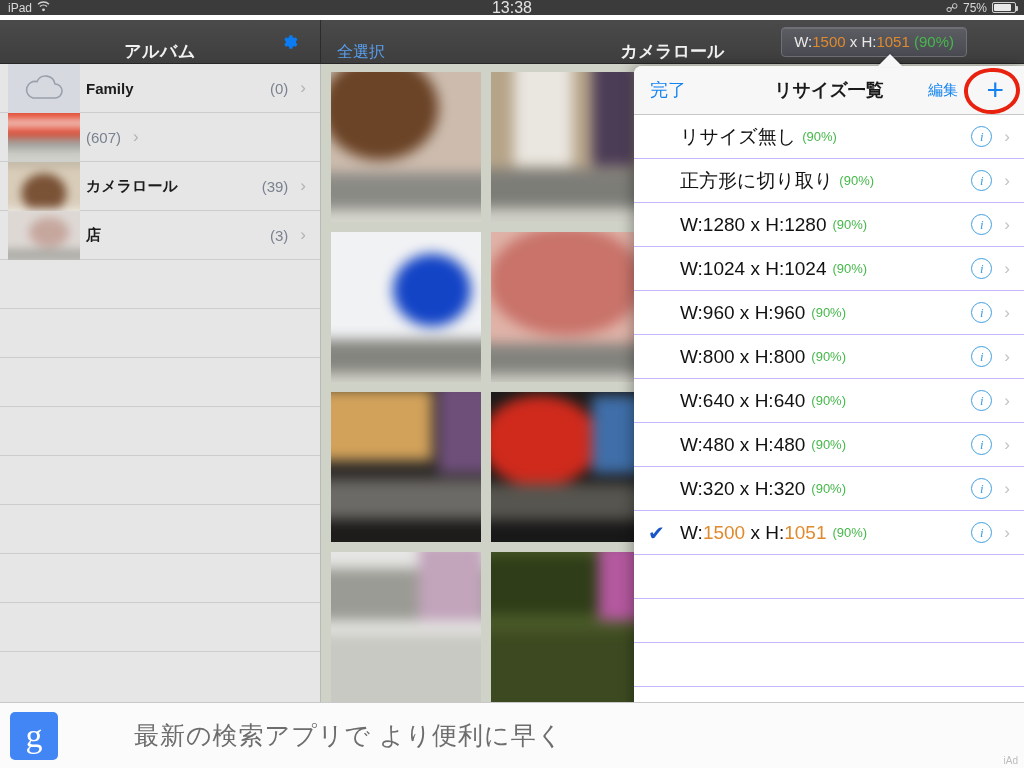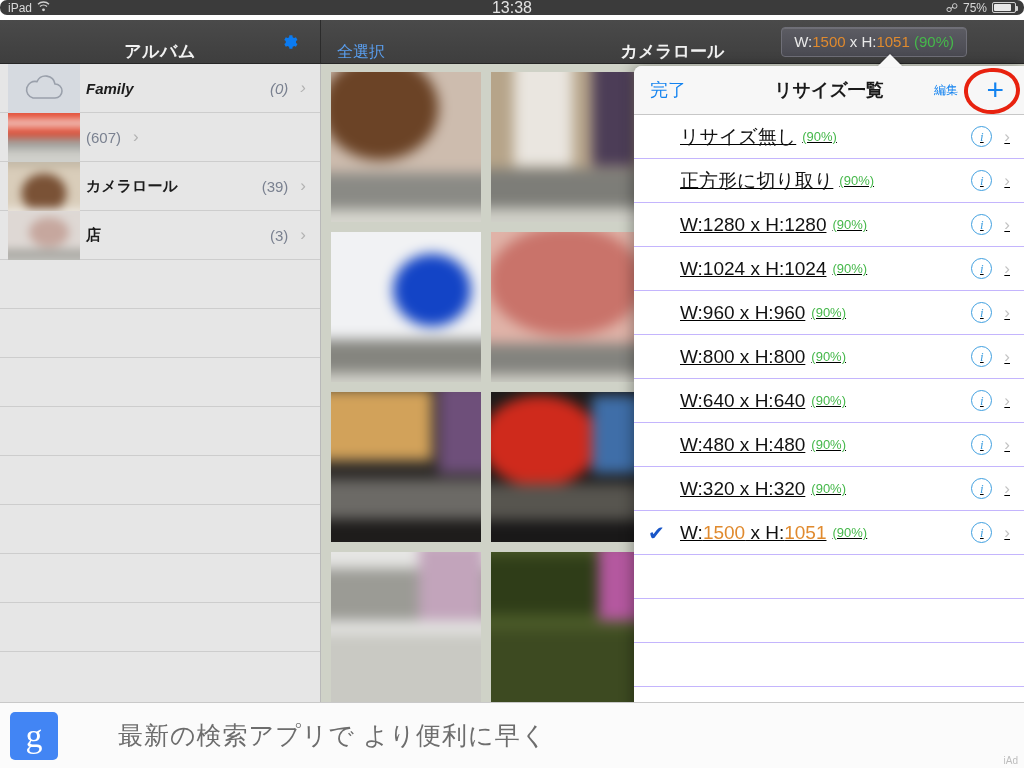--- a/index.html
+++ b/index.html
@@ -8,21 +8,21 @@
     font-family:"Liberation Sans","DejaVu Sans",sans-serif;
     background:#ffffff;
     position:relative;
     -webkit-font-smoothing:antialiased;
   }
 
   
   .statusbar{
     position:absolute; left:0; top:0; width:1024px; height:15px;
     background:#3b3b3b; color:#d8d8d8; font-size:12px;
-    display:flex; align-items:center;border-radius:7px;
+    display:flex; align-items:center;
   }
   .sb-left{ position:absolute; left:8px; display:flex; align-items:center; gap:5px; }
   .sb-center{ position:absolute; left:0; width:1024px; text-align:center; font-size:16px; color:#e2e2e2;}
   .sb-right{ position:absolute; right:8px; display:flex; align-items:center; gap:5px; }
   .bt-ico{ font-size:12px; color:#cfcfcf; }
   .batt{
     width:24px; height:11px; border:1px solid #d0d0d0; border-radius:2px;
     position:relative; display:inline-block;
   }
   .batt::after{ content:""; position:absolute; right:-3px; top:3px; width:2px; height:5px; background:#d0d0d0; border-radius:0 1px 1px 0;}
@@ -61,21 +61,21 @@
 
   
   .sidebar{
     position:absolute; left:0; top:64px; width:321px; bottom:0;
     background:#e6e6e6; border-right:1px solid #b9b9b9;
   }
   .album-row{
     position:relative; height:49px; display:flex; align-items:center;
     padding-left:86px; padding-right:14px; border-bottom:1px solid #cdcdcd;
   }
-  .album-row:first-child{ border-top:none;font-style:italic; }
+  .album-row:first-child{ border-top:none; }
   .album-thumb{
     position:absolute; left:8px; top:0; width:72px; height:49px;
     background:#d6dae0; overflow:hidden;
   }
   .album-name{ font-size:15px; font-weight:bold; color:#1c1c1c; flex:1; }
   .album-count{ font-size:15px; color:#7a8190; margin-right:12px; }
   .chev{ color:#b2b2b2; font-size:17px; }
   .cloud-ico{ position:absolute; left:50%; top:50%; transform:translate(-50%,-50%); }
   .blurthumb{ width:100%; height:100%; filter:blur(4px); transform:scale(1.25); }
 
@@ -94,40 +94,39 @@
     position:absolute; right:42px; bottom:42px;
     font-size:22px; color:#8d9187;
   }
 
   
   .popover{
     position:absolute; left:634px; top:66px; width:390px; height:690px;
     background:#fdfdfd; border-radius:8px 0 0 8px;
     box-shadow:-2px 0 14px rgba(0,0,0,.32);
     overflow:hidden;
-    text-decoration:underline;
   }
   .pop-arrow{
     position:absolute; left:877px; top:54px;
     width:0;height:0;
     border-left:13px solid transparent; border-right:13px solid transparent;
     border-bottom:13px solid #f7f7f7;
     z-index:5;
     filter:drop-shadow(0 -1px 1px rgba(0,0,0,.15));
   }
   .pop-header{
     height:49px; background:#f7f7f7; border-bottom:1px solid #c7c7c7;
     display:flex; align-items:center; position:relative;
   }
   .pop-done{ position:absolute; left:16px; font-size:18px; color:#1383f0;}
   .pop-title{
     position:absolute; left:0; width:390px; text-align:center;
     font-size:18px; font-weight:bold; color:#1a1a1a;
   }
-  .pop-edit{ position:absolute; right:66px; font-size:12px; color:#1383f0;}
+  .pop-edit{ position:absolute; right:66px; font-size:15px; color:#1383f0;}
   .pop-plus{
     position:absolute; right:20px; font-size:30px; color:#1383f0;
     line-height:1; font-weight:300;
   }
   .redcircle{
     position:absolute; right:4px; top:2px; width:56px; height:46px;
     border:4px solid #e8220f; border-radius:48% 48% 50% 50%;
     transform:rotate(-4deg); pointer-events:none; z-index:6;
   }
   .pop-list{ position:relative; background:#fff; }
@@ -159,21 +158,21 @@
     position:absolute; left:0; bottom:0; width:1024px; height:66px;
     background:#fbfbfb; border-top:1px solid #c9c9c9;
     display:flex; align-items:center;
   }
   .g-logo{
     width:48px; height:48px; margin-left:10px; border-radius:5px;
     background:#4285f4; color:#fff;
     display:flex; align-items:center; justify-content:center;
     font-family:"Liberation Serif",serif; font-size:34px;
   }
-  .ad-text{ margin-left:60px; font-size:25px; color:#6d6d6d; letter-spacing:1px;}
+  .ad-text{ margin-left:76px; font-size:25px; color:#6d6d6d; letter-spacing:1px;}
   .iad{ position:absolute; right:6px; bottom:2px; font-size:10px; color:#bdbdbd;padding-left:36px;}
 </style>
 </head>
 <body>
 
 <div class="statusbar">
   <div class="sb-left">
     <span>iPad</span>
     <span>
       <svg width="13" height="11" viewBox="0 0 13 11">

